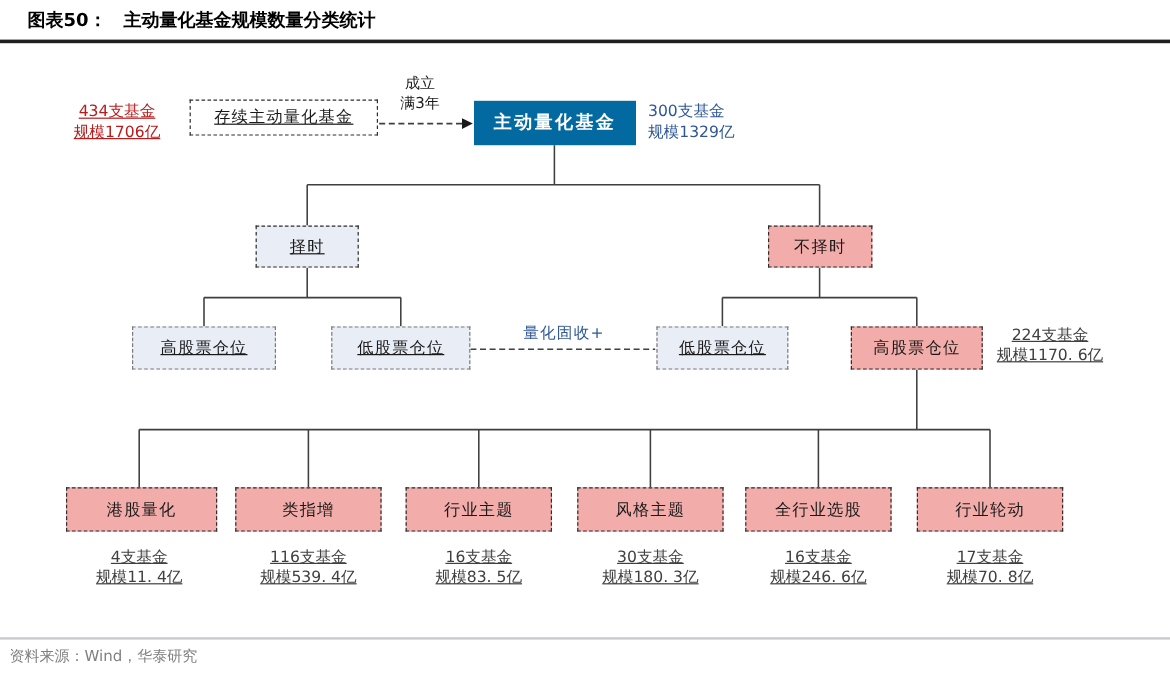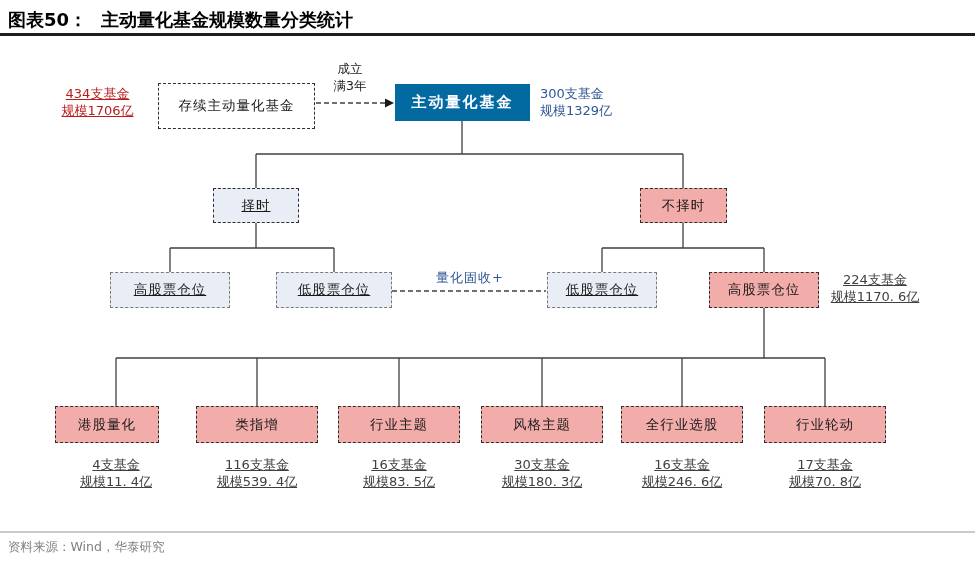--- a/index.html
+++ b/index.html
@@ -1,20 +1,20 @@
 <!DOCTYPE html>
 <html lang="zh"><head>
 <meta charset="utf-8">
 <style>
   html,body{margin:0;padding:0;background:#ffffff;}
   .fig{
     position:relative;width:975px;height:568px;background:#fff;overflow:hidden;
     font-family:"DejaVu Sans",sans-serif;color:#1a1a1a;
   }
-  .title-row{position:absolute;left:8px;top:8px;font-size:18px;font-weight:bold;color:#000;}
+  .title-row{position:absolute;left:23px;top:8px;font-size:15px;font-weight:bold;color:#000;}
   .title-row .cap{margin-right:14px;}
   .title-rule{position:absolute;left:0;top:33px;width:975px;height:3px;background:#1f1f1f;}
   svg.connectors{position:absolute;left:0;top:0;width:975px;height:568px;}
   .node{
     position:absolute;display:flex;align-items:center;justify-content:center;
     font-size:13.5px;letter-spacing:1px;text-align:center;box-sizing:border-box;
   }
   .dashed-dark{border:1.5px dashed #2e2e2e;}
   .dashed-gray{border:1.5px dashed #7a7a7a;}
   .fill-white{background:#ffffff;}
@@ -75,21 +75,21 @@
 
       <path d="M392,291 L546,291"></path>
     </g>
     <polygon points="394,103 385,98.5 385,107.5" fill="#1a1a1a"></polygon>
   </svg>
 
   <div class="anno anno-black" style="left:45px;top:85px;width:105px;">
     <div>434支基金</div>
     <div>规模1706亿</div>
   </div>
-  <div class="node dashed-dark fill-white" style="left:158px;top:83px;width:157px;height:46px;">存续主动量化基金</div>
+  <div class="node dashed-dark fill-white" style="left:158px;top:83px;width:157px;height:30px;text-decoration:underline;">存续主动量化基金</div>
 
   <div class="arrow-label" style="left:323px;top:60px;width:54px;">
     <div>成立</div>
     <div>满3年</div>
   </div>
 
   <div class="node root-node" style="left:395px;top:84px;width:135px;height:37px;">主动量化基金</div>
   <div class="anno anno-blue" style="left:540px;top:85px;width:110px;">
     <div>300支基金</div>
     <div>规模1329亿</div>
@@ -101,21 +101,21 @@
   <div class="node dashed-gray fill-light" style="left:110px;top:272px;width:120px;height:36px;">高股票仓位</div>
   <div class="node dashed-gray fill-light" style="left:276px;top:272px;width:116px;height:36px;">低股票仓位</div>
   <div class="link-label" style="left:420px;top:269px;width:100px;">量化固收+</div>
   <div class="node dashed-gray fill-light" style="left:547px;top:272px;width:110px;height:36px;">低股票仓位</div>
   <div class="node dashed-dark fill-pink" style="left:709px;top:272px;width:110px;height:36px;">高股票仓位</div>
   <div class="anno anno-red" style="left:815px;top:271px;width:120px;">
     <div>224支基金</div>
     <div>规模1170. 6亿</div>
   </div>
 
-  <div class="node dashed-dark fill-pink" style="left:55px;top:406px;width:104px;height:37px;">港股量化</div>
+  <div class="node dashed-dark fill-pink" style="left:55px;top:406px;width:126px;height:37px;">港股量化</div>
   <div class="node dashed-dark fill-pink" style="left:196px;top:406px;width:122px;height:37px;">类指增</div>
   <div class="node dashed-dark fill-pink" style="left:338px;top:406px;width:122px;height:37px;">行业主题</div>
   <div class="node dashed-dark fill-pink" style="left:621px;top:406px;width:122px;height:37px;">全行业选股</div>
   <div class="node dashed-dark fill-pink" style="left:481px;top:406px;width:122px;height:37px;">风格主题</div>
   <div class="node dashed-dark fill-pink" style="left:764px;top:406px;width:122px;height:37px;">行业轮动</div>
 
   <div class="anno anno-red" style="left:41px;top:456px;width:150px;">
     <div>4支基金</div>
     <div>规模11. 4亿</div>
   </div>

